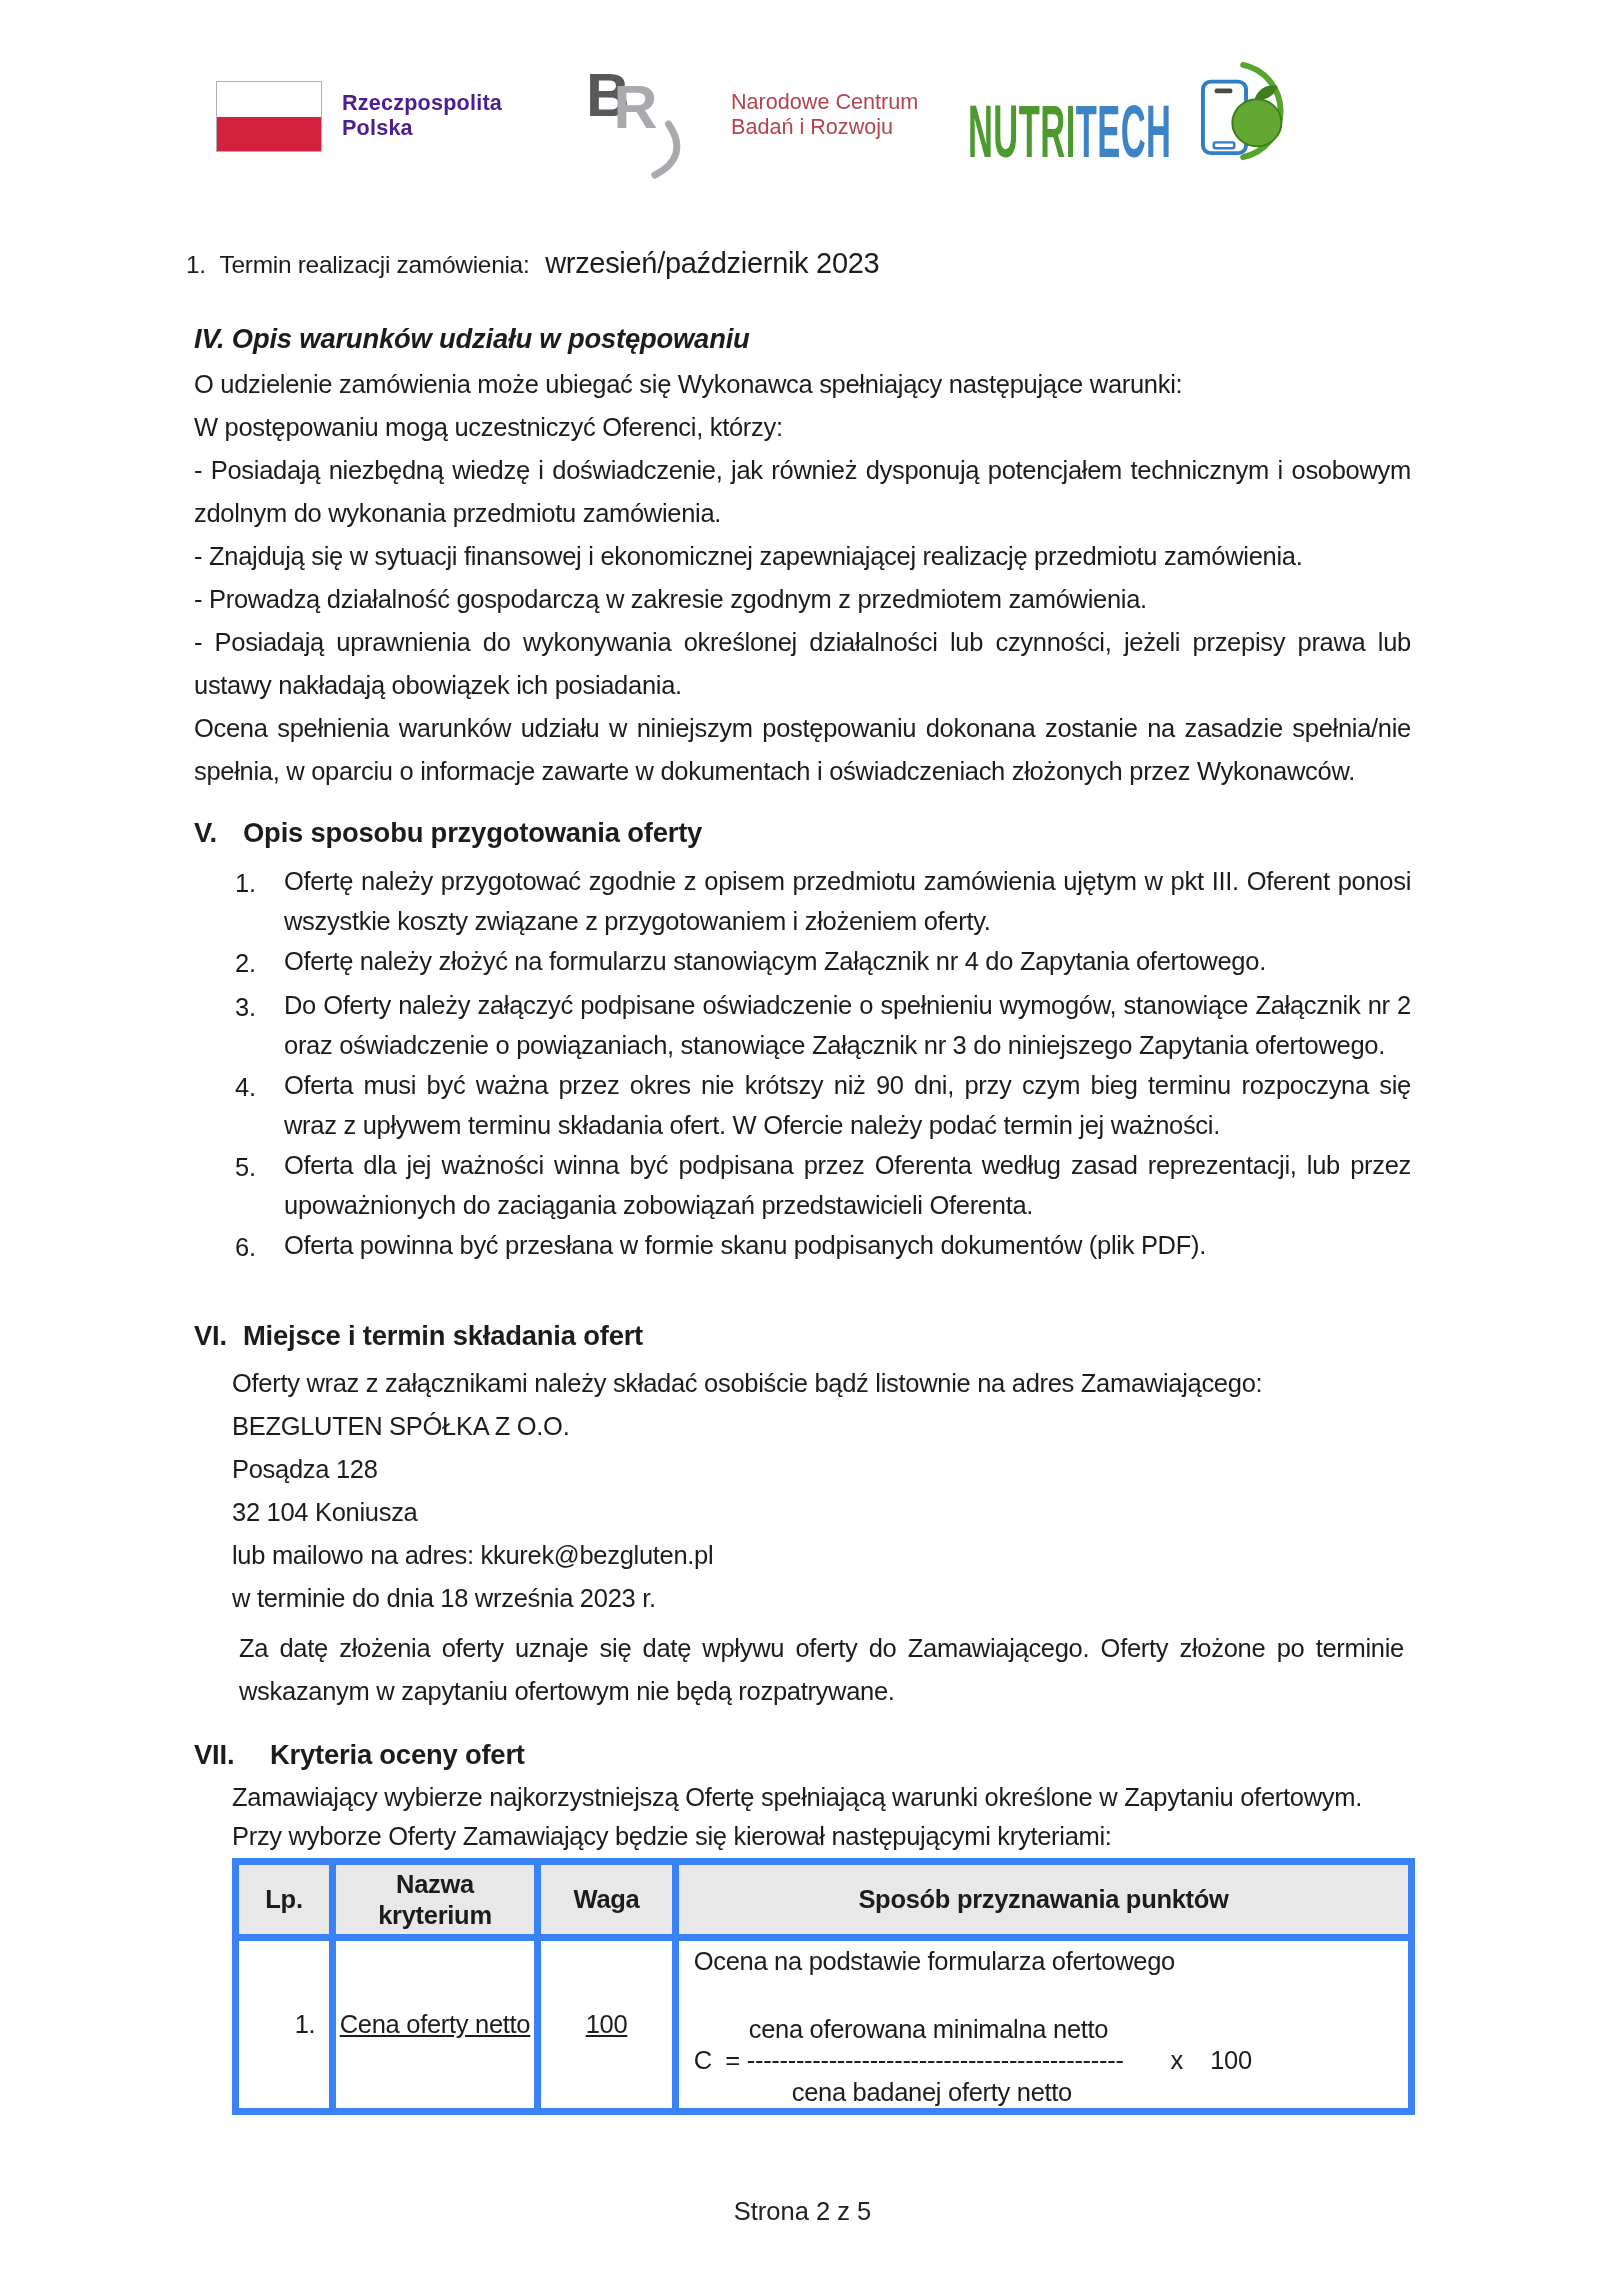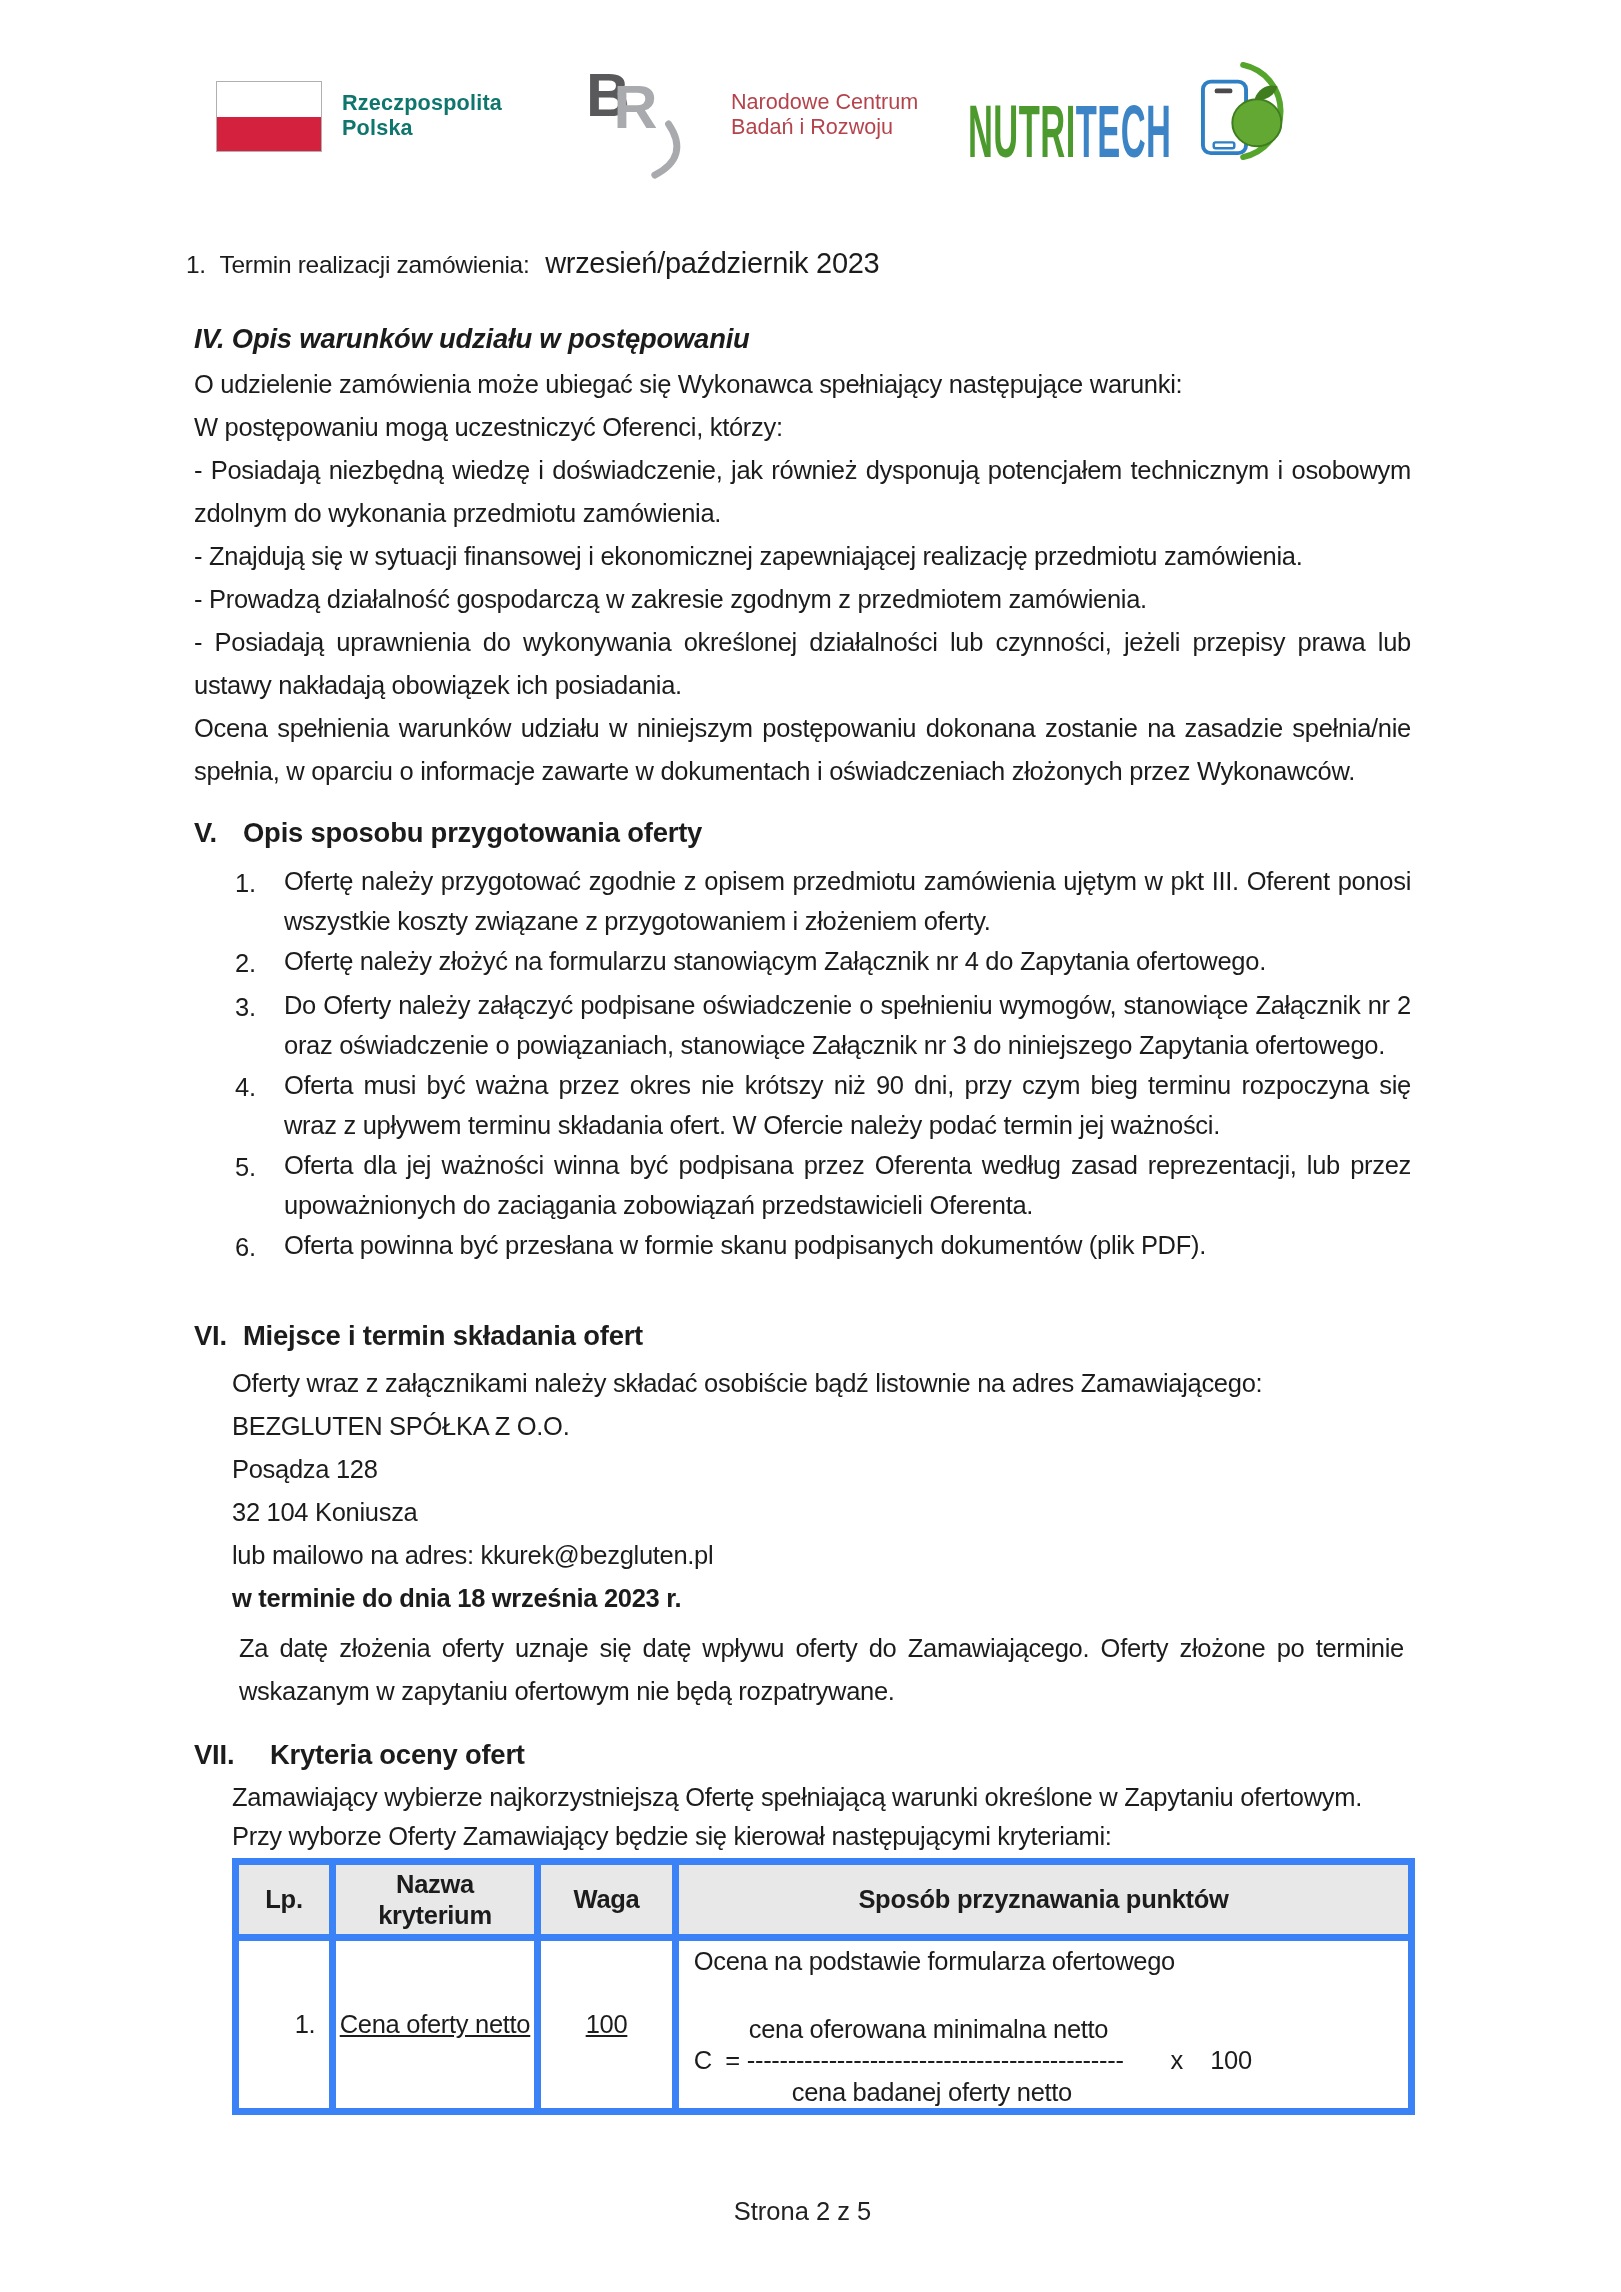--- a/index.html
+++ b/index.html
@@ -9,21 +9,21 @@
     background:#ffffff;
     font-family:"Liberation Sans",sans-serif;
     color:#1c1c1c;
     overflow:hidden;
     margin:0 auto;
   }
   
   .flag{position:absolute;left:216px;top:81px;width:106px;height:71px;border:1px solid #b0b0b0;box-sizing:border-box;}
   .flag .white{height:50%;background:#ffffff;}
   .flag .red{height:50%;background:#d4213d;}
-  .flag-label{position:absolute;left:342px;top:91px;font-size:21.6px;font-weight:700;line-height:24.5px;color:#0f766e;letter-spacing:0.2px;}
+  .flag-label{position:absolute;left:342px;top:91px;font-size:21.6px;font-weight:700;line-height:24.5px;color:#4c1d95;letter-spacing:0.2px;}
   .ncbr-logo{position:absolute;left:586px;top:67px;width:113px;height:113px;}
   .ncbr-label{position:absolute;left:731px;top:90px;font-size:21.6px;line-height:24.5px;color:#b5434c;font-weight:400;}
   .nutri-word{position:absolute;left:968px;top:94px;font-size:75px;line-height:75px;font-weight:700;transform:scaleX(.46);transform-origin:left top;white-space:nowrap;letter-spacing:1px;}
   .nutri-word .g{color:#4c9a2e;}
   .nutri-word .b{color:#3d84c6;}
   .nutri-icon{position:absolute;left:1200px;top:61px;width:98px;height:100px;}
   
   .txt{font-size:25.5px;letter-spacing:-0.3px;}
   .sec{position:absolute;left:194px;width:1217px;}
   .heading{font-weight:700;font-size:27.4px;letter-spacing:-0.2px;display:flex;}
@@ -34,21 +34,21 @@
   .intro .lab{font-size:24.5px;}
   .intro .val{font-size:29px;margin-left:15.7px;letter-spacing:-0.3px;}
   .s4 .heading{line-height:45px;margin-bottom:2px;font-style:italic;}
   .s4 p{margin:0;line-height:43px;}
   .s5 .heading{line-height:45px;margin-bottom:5.9px;}
   .s5 .item{display:flex;}
   .s5 .item .no{flex:0 0 49px;padding-left:41px;line-height:44px;}
   .s5 .item .it{flex:1;line-height:40px;}
   .s6 .heading{line-height:45px;margin-bottom:3.9px;}
   .s6 .body{margin-left:38px;line-height:43px;}
-  .s6 .bold{font-weight:700;}
+  .s6 .bold{font-weight:400;}
   .s6 p{margin:7px;line-height:43px;}
   .s7 .heading{line-height:43px;margin-bottom:2px;}
   .s7 p{margin:0;margin-left:38px;line-height:39px;}
   
   .crit{position:absolute;left:232px;top:1858px;width:1176px;border-collapse:collapse;table-layout:fixed;font-size:25.5px;letter-spacing:-0.3px;}
   .crit th,.crit td{border:7px solid #3b82f6;box-sizing:border-box;}
   .crit{border:2px solid #1a1a1a;}
   .crit thead th{background:#e8e8e8;font-weight:700;text-align:center;height:76px;line-height:31px;border-bottom:2px solid #1a1a1a;}
   .crit tbody td{height:167px;vertical-align:middle;}
   .col-lp{width:97px;}

